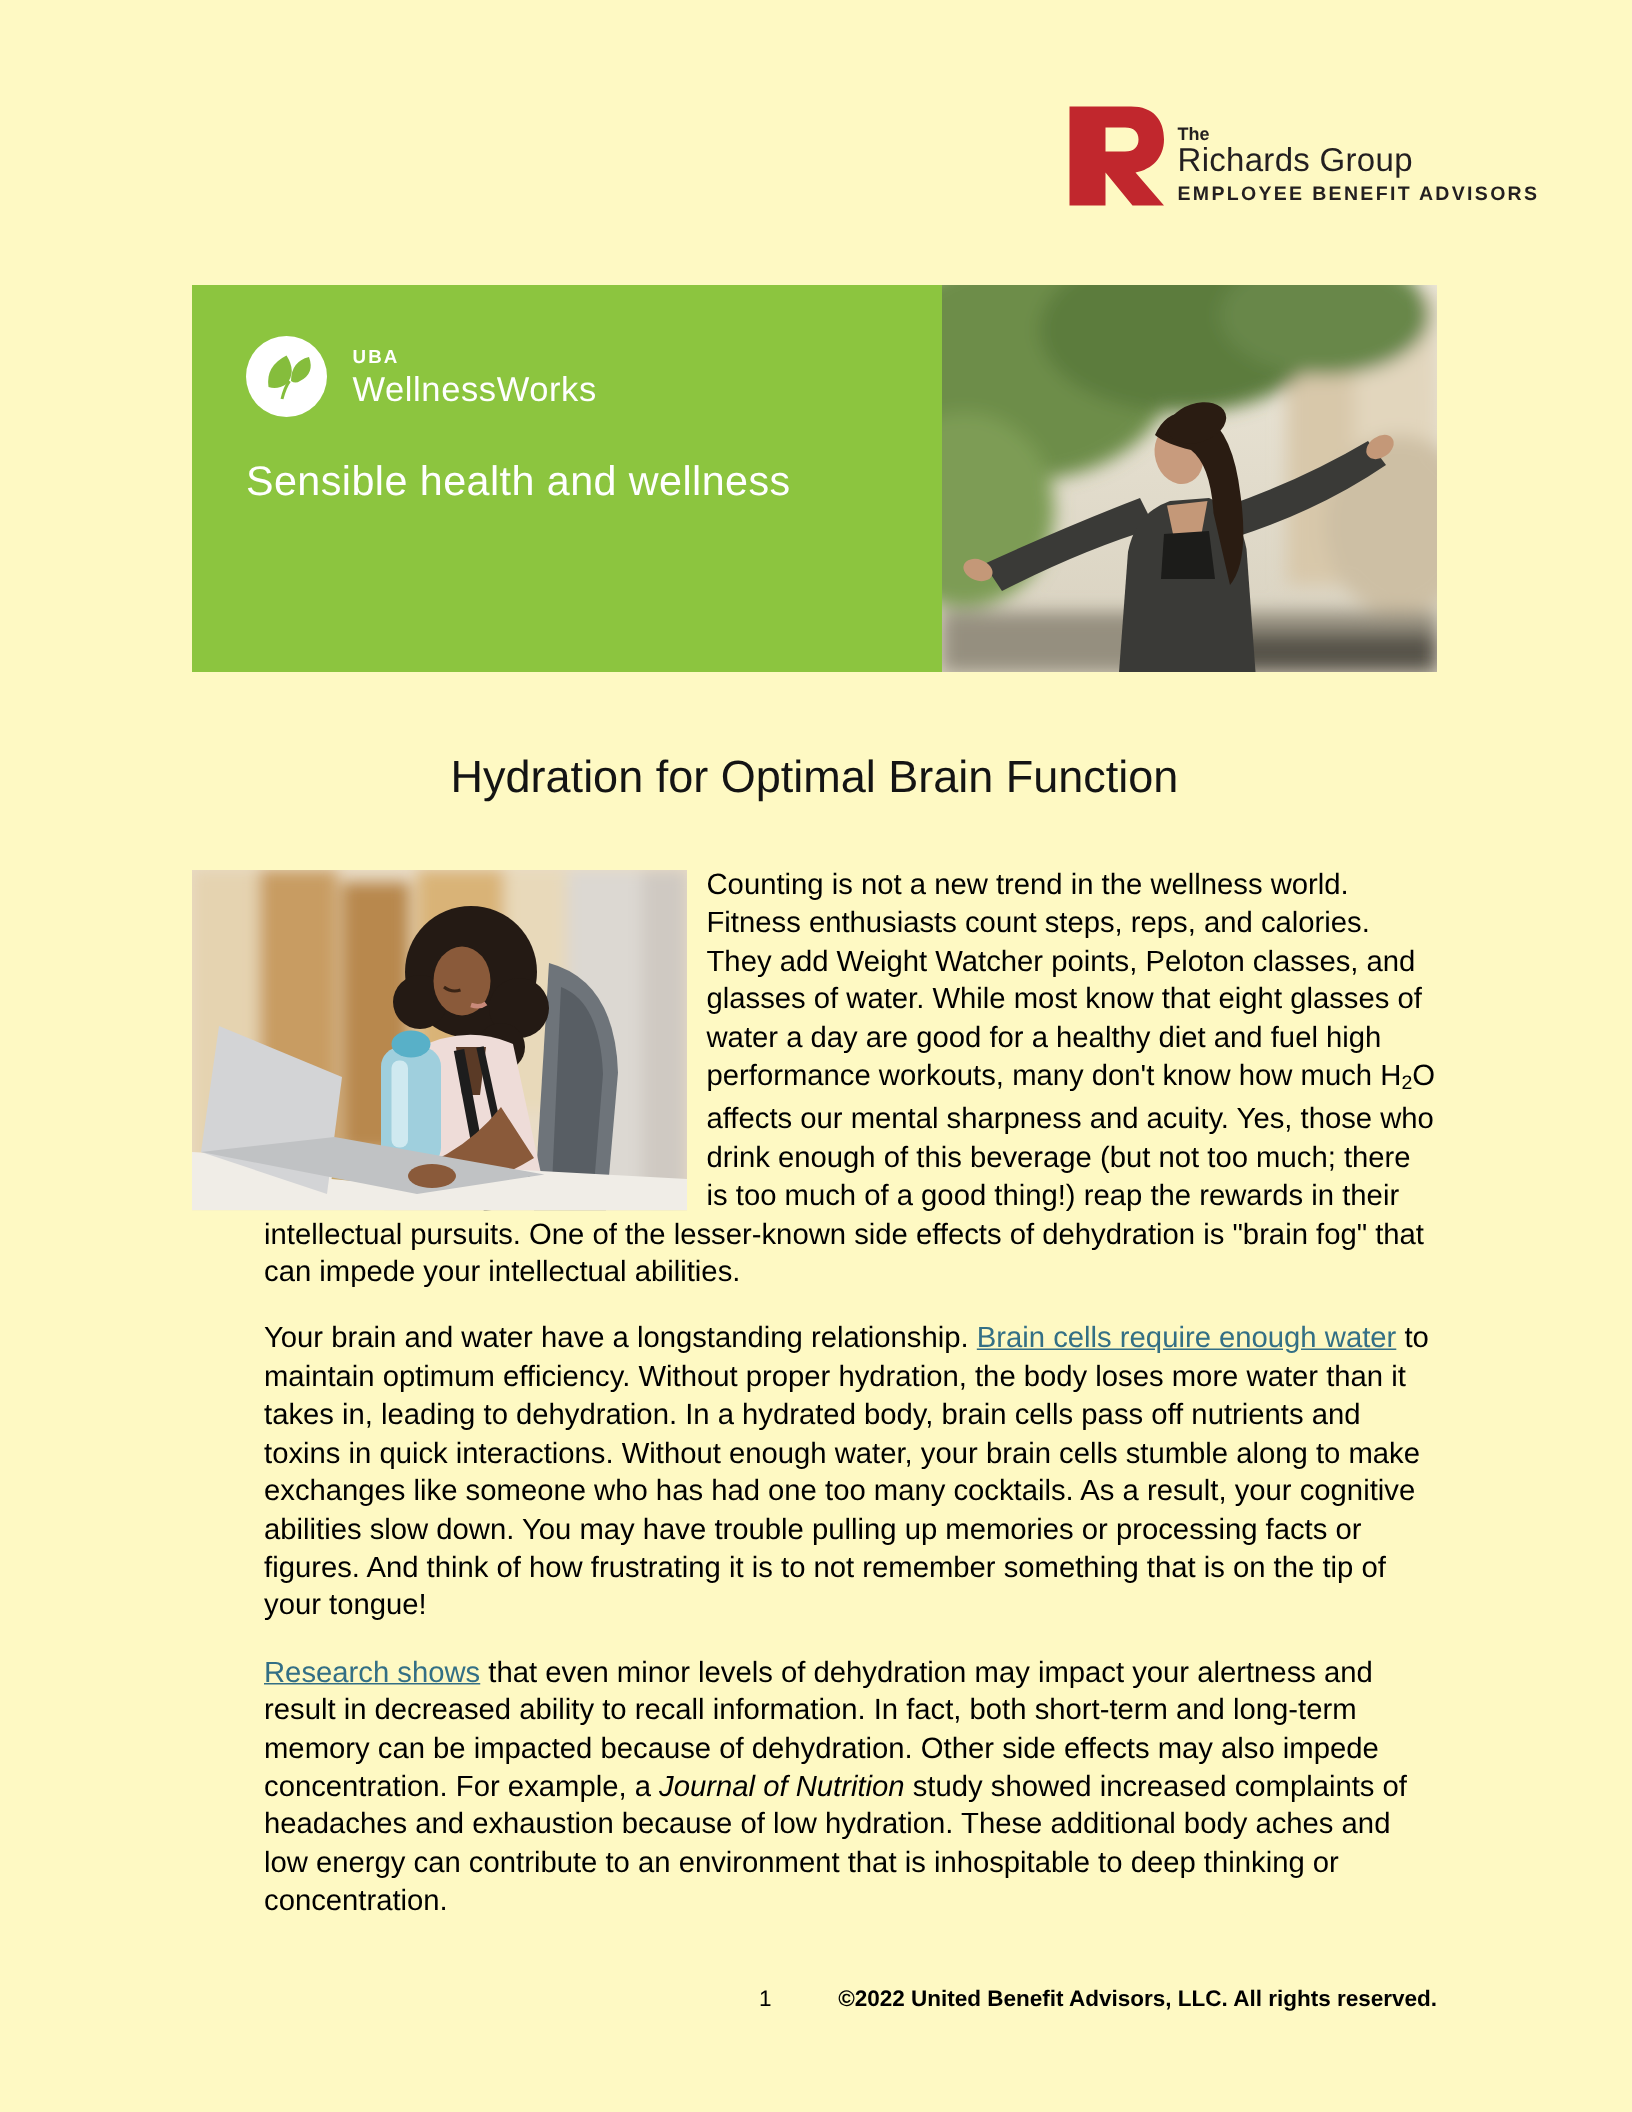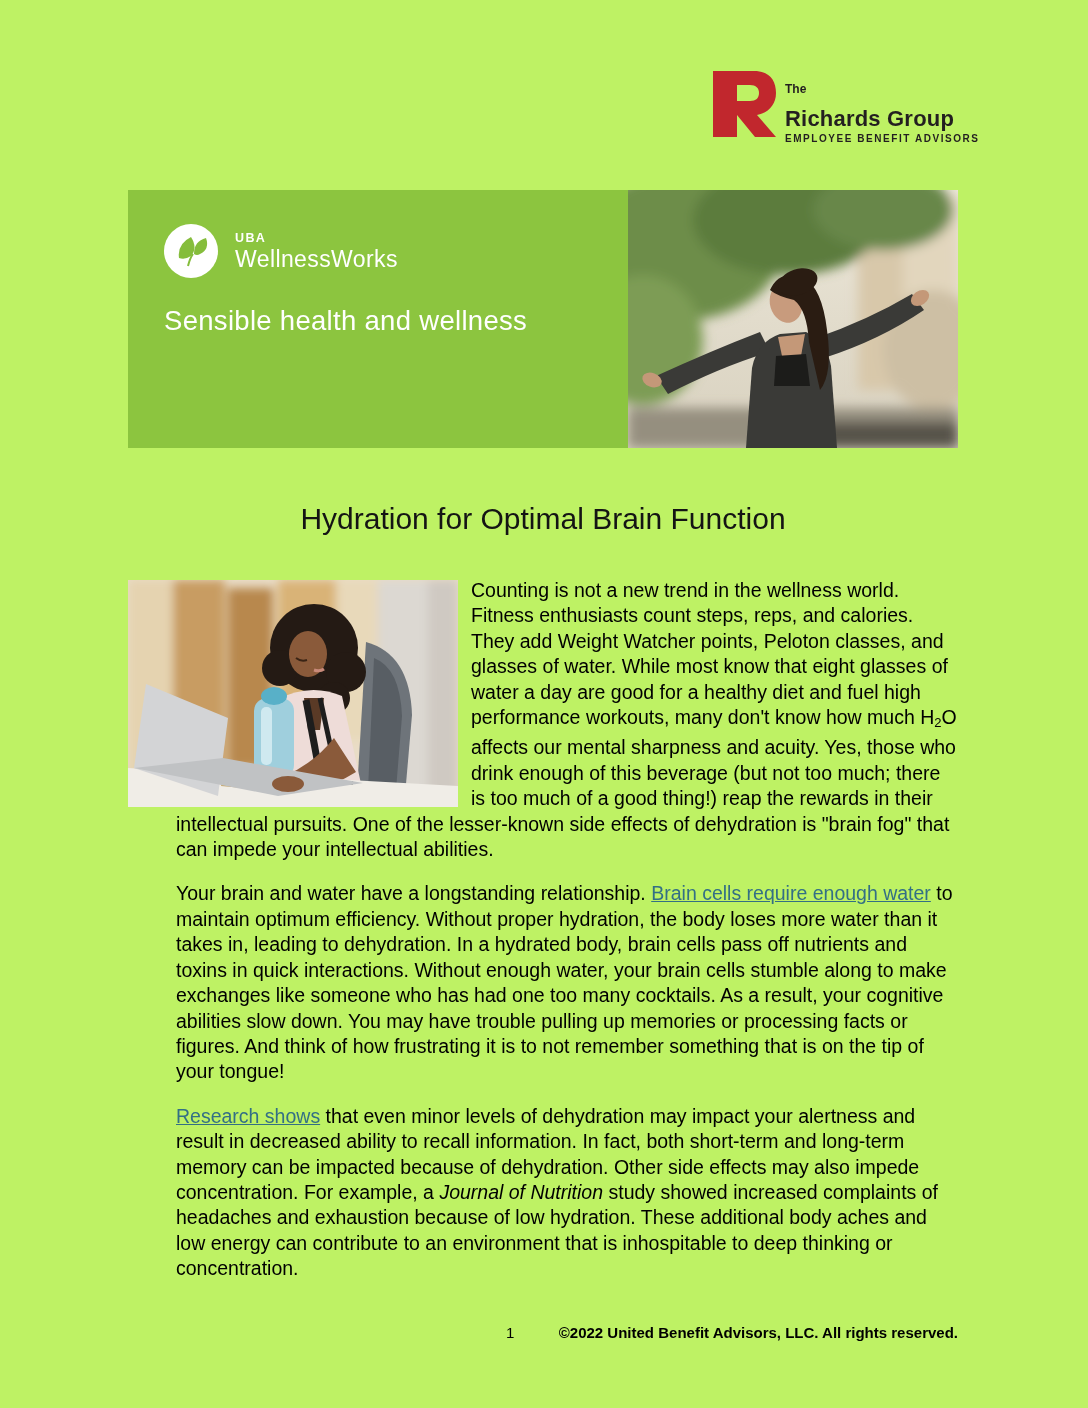--- a/index.html
+++ b/index.html
@@ -1,27 +1,27 @@
 <!DOCTYPE html>
 <html><head>
 <meta charset="utf-8">
 <style>
   html,body { margin:0; padding:0; background:#ffffff; }
   .page {
-    position:relative; width:1088px; height:1408px; background:#bef264;
+    position:relative; width:1088px; height:1408px; background:#fef9c3;
     font-family:"Liberation Sans", sans-serif; color:#000; overflow:hidden;
   }
 
   
   .rg-logo { position:absolute; left:712px; top:70px; display:flex; gap:9px; }
   .rg-r { width:64px; height:68px; }
   .rg-textcol { padding-top:13px; }
   .rg-the { font-size:12px; font-weight:700; color:#231f20; line-height:12px; }
-  .rg-name { font-size:22px; font-weight:700; color:#231f20; line-height:24px; letter-spacing:0.2px;margin-top:12px; }
-  .rg-tagline { font-size:10px; font-weight:700; color:#231f20; letter-spacing:1.55px; margin-top:2px; }
+  .rg-name { font-size:22px; font-weight:400; color:#231f20; line-height:24px; letter-spacing:0.2px; }
+  .rg-tagline { font-size:13px; font-weight:700; color:#231f20; letter-spacing:1.55px; margin-top:2px; }
 
   
   .banner { position:absolute; left:128px; top:190px; width:830px; height:321px; display:flex; }
   .banner-green { width:500px; height:258px; background:#8CC53F; box-sizing:border-box; padding:34px 0 0 36px; }
   .brand-row { display:flex; align-items:center; gap:17px; }
   .leaf-circle { width:54px; height:54px; flex:0 0 auto; }
   .uba-label { font-size:12.5px; font-weight:700; color:#ffffff; letter-spacing:1.4px; line-height:15px; }
   .ww-label { font-size:23px; font-weight:400; color:#ffffff; letter-spacing:0.4px; line-height:26px; }
   .banner-tagline { margin-top:24px; font-size:27.5px; line-height:38px; color:#ffffff; font-weight:400; letter-spacing:0.3px; }
   .banner-photo { width:330px; height:258px; overflow:hidden; }

